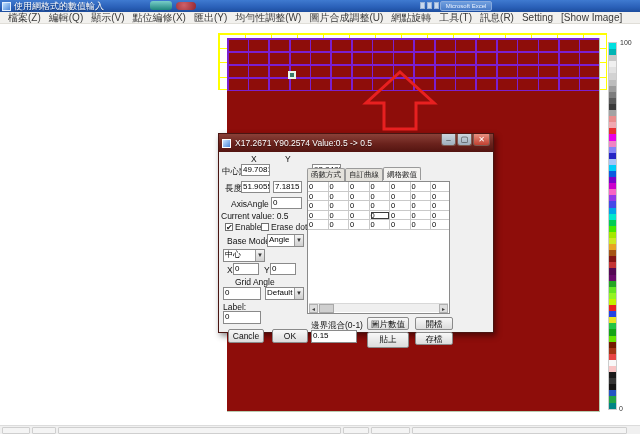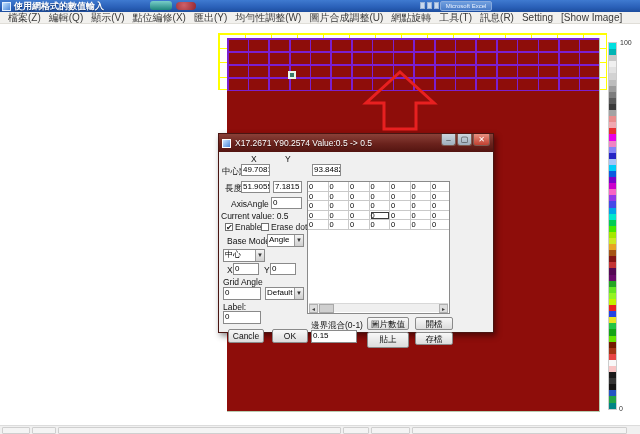--- a/index.html
+++ b/index.html
@@ -4,21 +4,21 @@
 <style>
   * { margin:0; padding:0; box-sizing:border-box; }
   html,body { width:640px; height:434px; overflow:hidden; }
   body { font-family:"Liberation Sans", sans-serif; background:#ffffff; position:relative; }
 
   
   .titlebar { position:absolute; left:0; top:0; width:640px; height:12px;
     background:linear-gradient(#3f7ad0,#2a60b8 60%,#1e4e9e); display:flex; align-items:center; }
   .titlebar .app-icon { width:9px; height:9px; margin:0 3px 0 2px;
     background:linear-gradient(135deg,#bfe0ff,#4a86d8); border:1px solid #dfeeff; }
-  .titlebar .title-text { color:#ffffff; font-size:9px; line-height:12px; font-weight:bold;
+  .titlebar .title-text { color:#ffffff; font-size:9px; line-height:12px; font-weight:normal;
     text-shadow:0 1px 1px rgba(0,0,0,.4); white-space:nowrap; }
   .tb-blob-teal { position:absolute; left:150px; top:1px; width:22px; height:9px; border-radius:3px;
     background:linear-gradient(#7fd8c8,#1f8a78); opacity:.9; }
   .tb-blob-red { position:absolute; left:176px; top:2px; width:20px; height:8px; border-radius:4px;
     background:radial-gradient(circle at 40% 40%, #e06060,#a02020); opacity:.9; }
   .tb-mini-icons { position:absolute; left:420px; top:2px; display:flex; gap:2px; }
   .tb-mini-icons i { width:5px; height:7px; background:#c8d8ee; border:1px solid #9ab4d8; display:block; }
   .tb-task-btn { position:absolute; left:440px; top:1px; width:52px; height:10px; border-radius:2px;
     background:linear-gradient(#6f9ede,#4a7cc8); border:1px solid #87aade; color:#eaf2ff;
     font-size:6px; line-height:8px; text-align:center; overflow:hidden; white-space:nowrap; }
@@ -266,32 +266,37 @@
 
     <span class="fld-combo" style="left:4px; top:97px; width:42px; height:13px;">
       <span>中心</span><span class="dd-arrow">▼</span>
     </span>
 
     <span class="fld-label" style="left:8px; top:113px;">X</span>
     <span class="fld-input" style="left:14px; top:111px; width:26px; height:12px;">0</span>
     <span class="fld-label" style="left:45px; top:113px;">Y</span>
     <span class="fld-input" style="left:51px; top:111px; width:26px; height:12px;">0</span>
 
-    <span class="fld-label" style="left:4px; top:125px;">Grid Angle</span>
+    <span class="fld-label" style="left:16px; top:125px;">Grid Angle</span>
     <span class="fld-input" style="left:4px; top:135px; width:38px; height:13px;">0</span>
     <span class="fld-combo" style="left:46px; top:135px; width:39px; height:13px;">
       <span>Default</span><span class="dd-arrow">▼</span>
     </span>
 
     <span class="fld-label" style="left:4px; top:150px;">Label:</span>
     <span class="fld-input" style="left:4px; top:159px; width:38px; height:13px;">0</span>
 
     <span class="btn" style="left:9px;  top:177px; width:36px; height:14px; line-height:13px;">Cancle</span>
     <span class="btn" style="left:53px; top:177px; width:36px; height:14px; line-height:13px;">OK</span>
 
+    <div class="tabs" id="dlg-tabs">
+        <span class="tab">函數方式</span>
+        <span class="tab">自訂曲線</span>
+        <span class="tab active">網格數值</span>
+      </div>
     <div class="tab-page">
       <div class="value-grid" id="value-grid">
           <div class="vg-row">
             <span class="vg-cell">0</span>
             <span class="vg-cell">0</span>
             <span class="vg-cell">0</span>
             <span class="vg-cell">0</span>
             <span class="vg-cell">0</span>
             <span class="vg-cell">0</span>
             <span class="vg-cell">0</span>

